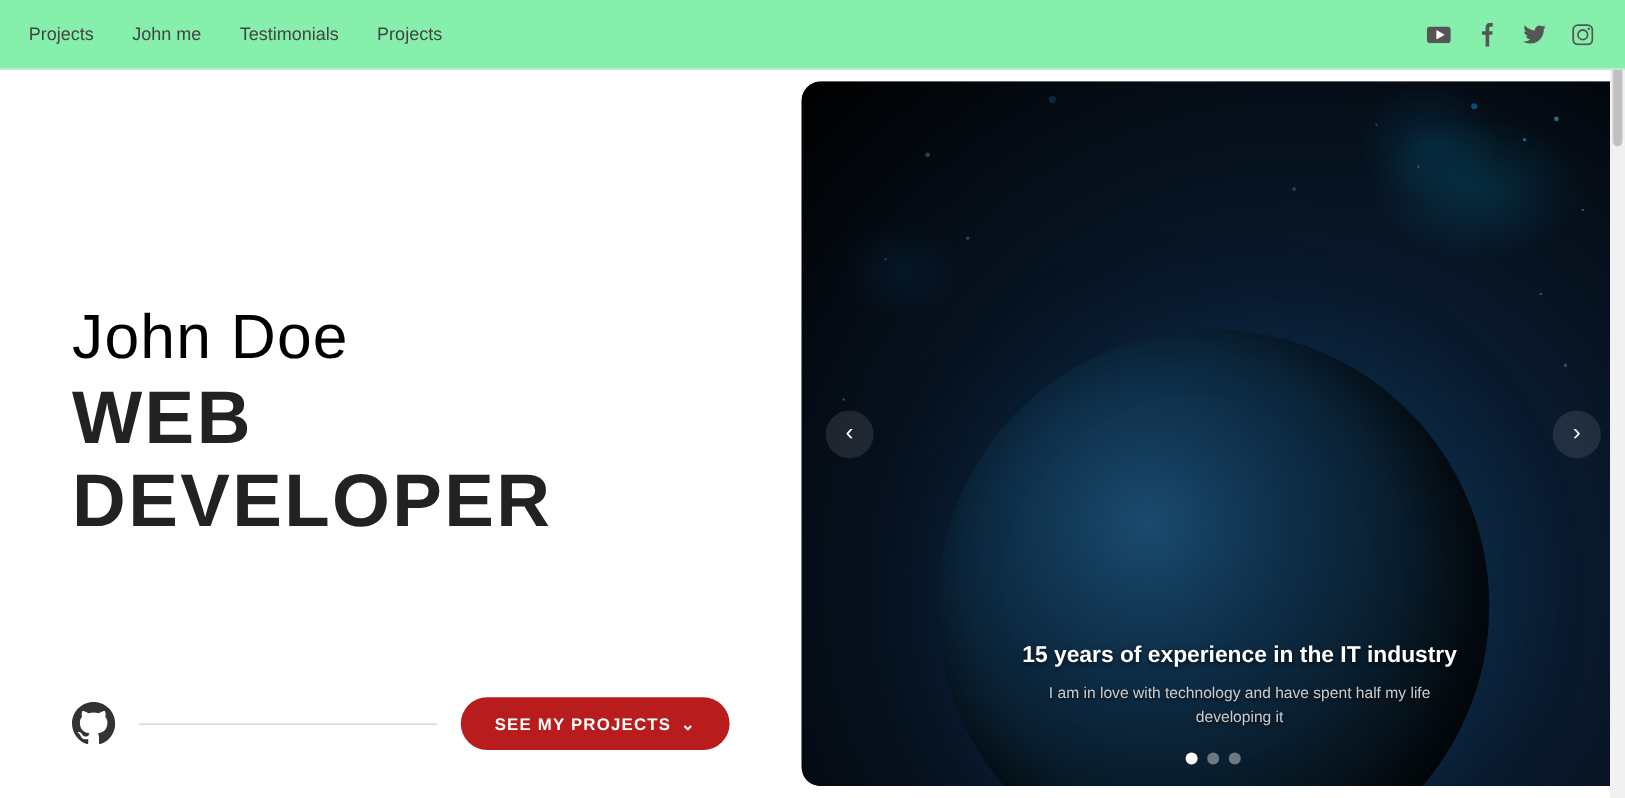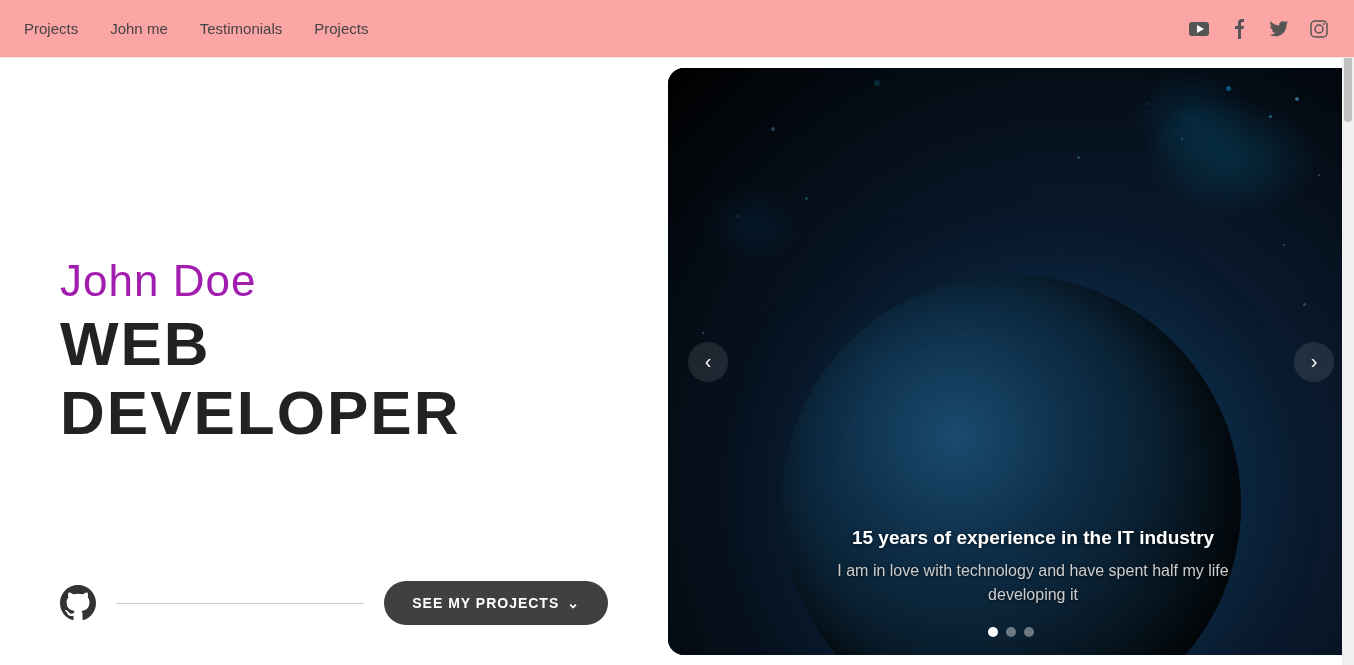--- a/index.html
+++ b/index.html
@@ -2,21 +2,21 @@
 <html><head>
   <meta charset="utf-8">
   <style>
     * { margin: 0; padding: 0; box-sizing: border-box; }
     body { font-family: 'Segoe UI', Arial, sans-serif; background: #fff; overflow-x: hidden; width: 1354px; height: 665px; }
 
     
     .navbar {
       position: fixed; top: 0; left: 0; right: 0; height: 58px;
       display: flex; align-items: center; justify-content: space-between;
-      padding: 0 24px; background: #fca5a5;
+      padding: 0 24px; background: #86efac;
       border-bottom: 1px solid #e8e8e8; z-index: 100;
     }
     .nav-links { display: flex; gap: 32px; }
     .nav-link {
       font-size: 15px; color: #444; text-decoration: none; cursor: pointer;
     }
     .nav-social { display: flex; gap: 18px; align-items: center; }
     .social-icon {
       width: 22px; height: 22px; display: flex; align-items: center; justify-content: center;
       cursor: pointer; color: #555;
@@ -27,38 +27,38 @@
       display: flex; height: 665px; padding-top: 58px;
     }
 
     
     .left-panel {
       width: 668px; min-width: 668px; background: #fff;
       display: flex; flex-direction: column; justify-content: center;
       padding: 60px 60px 40px 60px; position: relative;
     }
     .hero-name {
-      font-size: 44px; font-weight: 300; color: #a21caf; letter-spacing: 1px; margin-bottom: 4px;
+      font-size: 52px; font-weight: 300; color: #000000; letter-spacing: 1px; margin-bottom: 4px;
     }
     .hero-title {
       font-size: 62px; font-weight: 800; color: #222; letter-spacing: 2px; margin-bottom: 40px;
       line-height: 1.1;
     }
     .hero-bottom {
       display: flex; align-items: center; justify-content: space-between; margin-top: auto;
       position: absolute; bottom: 40px; left: 60px; right: 60px;
     }
     .github-icon {
       width: 36px; height: 36px; cursor: pointer; color: #333;
     }
     .divider-line {
       flex: 1; height: 1px; background: #ccc; margin: 0 20px;
     }
     .cta-button {
-      background: #404040; color: #fff; border: none; border-radius: 30px;
+      background: #b91c1c; color: #fff; border: none; border-radius: 30px;
       padding: 14px 28px; font-size: 14px; font-weight: 700; letter-spacing: 1px;
       cursor: pointer; display: flex; align-items: center; gap: 8px;
     }
     .cta-chevron { font-size: 14px; }
 
     
     .right-panel {
       flex: 1; position: relative; background: #000; overflow: hidden;
       border-radius: 16px 0 0 16px; margin-top: 10px; margin-bottom: 10px;
     }
@@ -113,21 +113,21 @@
     
     .carousel-caption {
       position: absolute; bottom: 48px; left: 0; right: 0;
       text-align: center; color: #fff; z-index: 10; padding-left: 44px;
     }
     .carousel-caption-title {
       font-size: 19px; font-weight: 700; margin-bottom: 10px;
       text-shadow: 0 1px 4px rgba(0,0,0,0.7);
     }
     .carousel-caption-text {
-      font-size: 16px; color: #ccc; line-height: 1.5;
+      font-size: 13px; color: #ccc; line-height: 1.5;
       text-shadow: 0 1px 3px rgba(0,0,0,0.7);
     }
 
     
     .carousel-dots {
       position: absolute; bottom: 18px; left: 50%; transform: translateX(-50%);
       display: flex; gap: 8px; z-index: 10;
     }
     .carousel-dot {
       width: 10px; height: 10px; border-radius: 50%; cursor: pointer;

